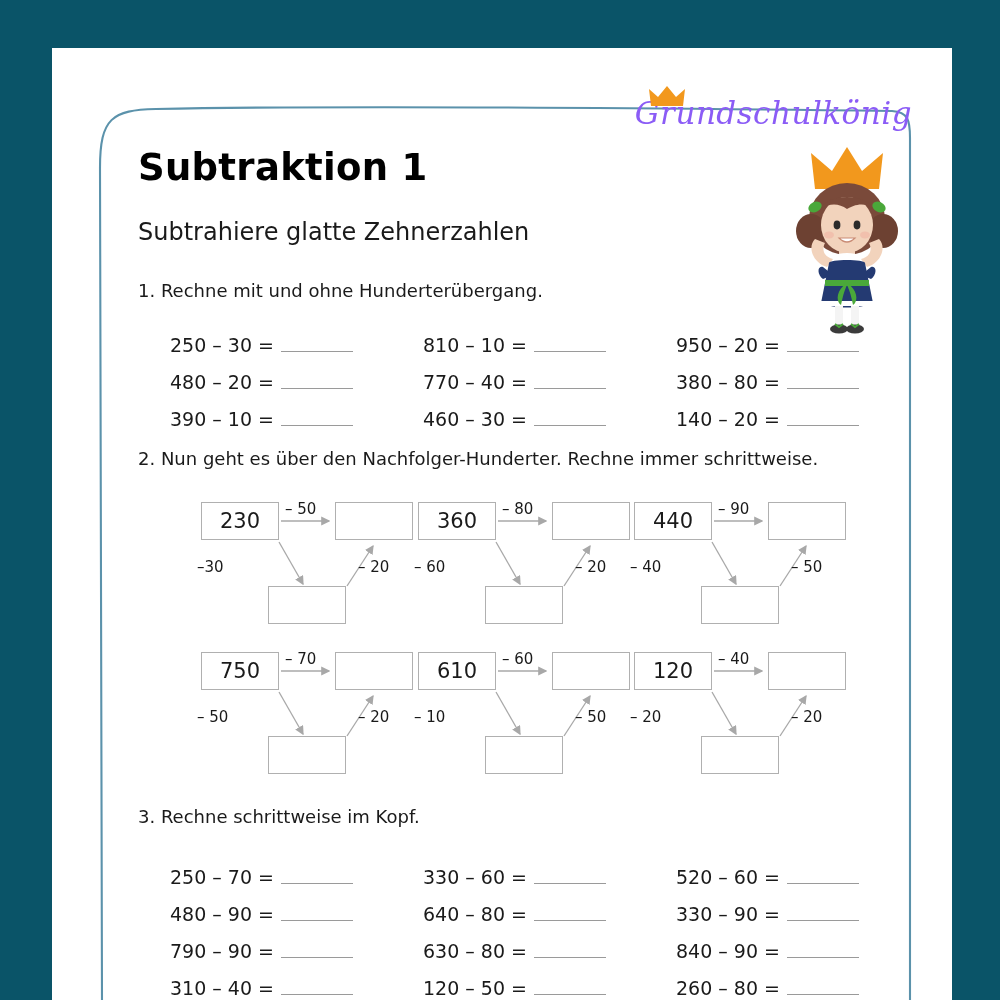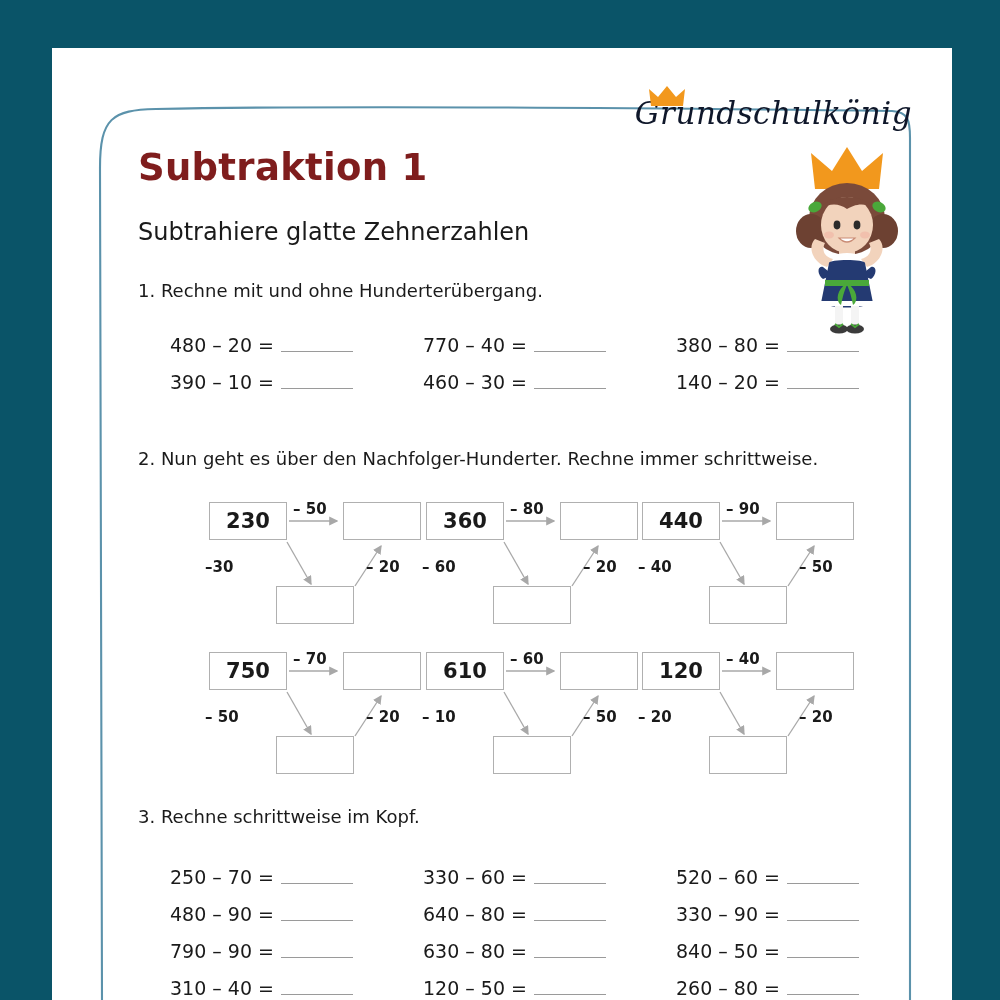--- a/index.html
+++ b/index.html
@@ -39,38 +39,38 @@
     position: absolute;
     right: 40px;
     top: 50px;
     text-align: right;
     line-height: 1;
   }
   #logo .brand {
     font-family: "DejaVu Serif", serif;
     font-style: italic;
     font-size: 31px;
-    color: #0f172a;
+    color: #8b5cf6;
     letter-spacing: 0.5px;
     white-space: nowrap;
   }
   #logo .crown {
     position: absolute;
     left: 14px;
     top: -12px;
   }
 
   
   .title {
     position: absolute;
     left: 86px;
     top: 98px;
     font-size: 37px;
     font-weight: bold;
-    color: #7f1d1d;
+    color: #000000;
     letter-spacing: 0.3px;
   }
   .subtitle {
     position: absolute;
     left: 86px;
     top: 170px;
     font-size: 24px;
     color: #1a1a1a;
   }
 
@@ -111,24 +111,23 @@
   .eqcell .blank {
     display: inline-block;
     width: 72px;
     border-bottom: 1.5px solid #9a9a9a;
     height: 15px;
   }
 
   
   .chainrow {
     position: absolute;
-    left: 106px;
+    left: 98px;
     width: 790px;
     height: 145px;
-    font-weight: bold;
   }
   #chainrow1 { top: 448px; }
   #chainrow2 { top: 598px; }
 
   .chain {
     position: absolute;
     width: 252px;
     height: 145px;
   }
   .chain.c0 { left: 45px; }
@@ -239,20 +238,34 @@
     <rect x="64" y="163" width="8" height="20" fill="#f4f4f4"></rect>
 
     <ellipse cx="52" cy="186" rx="9" ry="4.5" fill="#3b3b3b"></ellipse>
     <ellipse cx="68" cy="186" rx="9" ry="4.5" fill="#3b3b3b"></ellipse>
     <path d="M48 181 l4 3 l4 -3" fill="none" stroke="#4aa83a" stroke-width="2"></path>
     <path d="M64 181 l4 3 l4 -3" fill="none" stroke="#4aa83a" stroke-width="2"></path>
   </svg>
 
   <div class="instruction" id="ins1">1. Rechne mit und ohne Hunderterübergang.</div>
   <div class="eqgrid" id="eqgrid1">
+      <div class="eqrow">
+        <div class="eqcell">
+          <span class="expr">250 – 30 =</span>
+          <span class="blank"></span>
+        </div>
+        <div class="eqcell">
+          <span class="expr">810 – 10 =</span>
+          <span class="blank"></span>
+        </div>
+        <div class="eqcell">
+          <span class="expr">950 – 20 =</span>
+          <span class="blank"></span>
+        </div>
+      </div>
       <div class="eqrow">
         <div class="eqcell">
           <span class="expr">480 – 20 =</span>
           <span class="blank"></span>
         </div>
         <div class="eqcell">
           <span class="expr">770 – 40 =</span>
           <span class="blank"></span>
         </div>
         <div class="eqcell">
@@ -459,21 +472,21 @@
       <div class="eqrow">
         <div class="eqcell">
           <span class="expr">790 – 90 =</span>
           <span class="blank"></span>
         </div>
         <div class="eqcell">
           <span class="expr">630 – 80 =</span>
           <span class="blank"></span>
         </div>
         <div class="eqcell">
-          <span class="expr">840 – 50 =</span>
+          <span class="expr">840 – 90 =</span>
           <span class="blank"></span>
         </div>
       </div>
       <div class="eqrow">
         <div class="eqcell">
           <span class="expr">310 – 40 =</span>
           <span class="blank"></span>
         </div>
         <div class="eqcell">
           <span class="expr">120 – 50 =</span>

